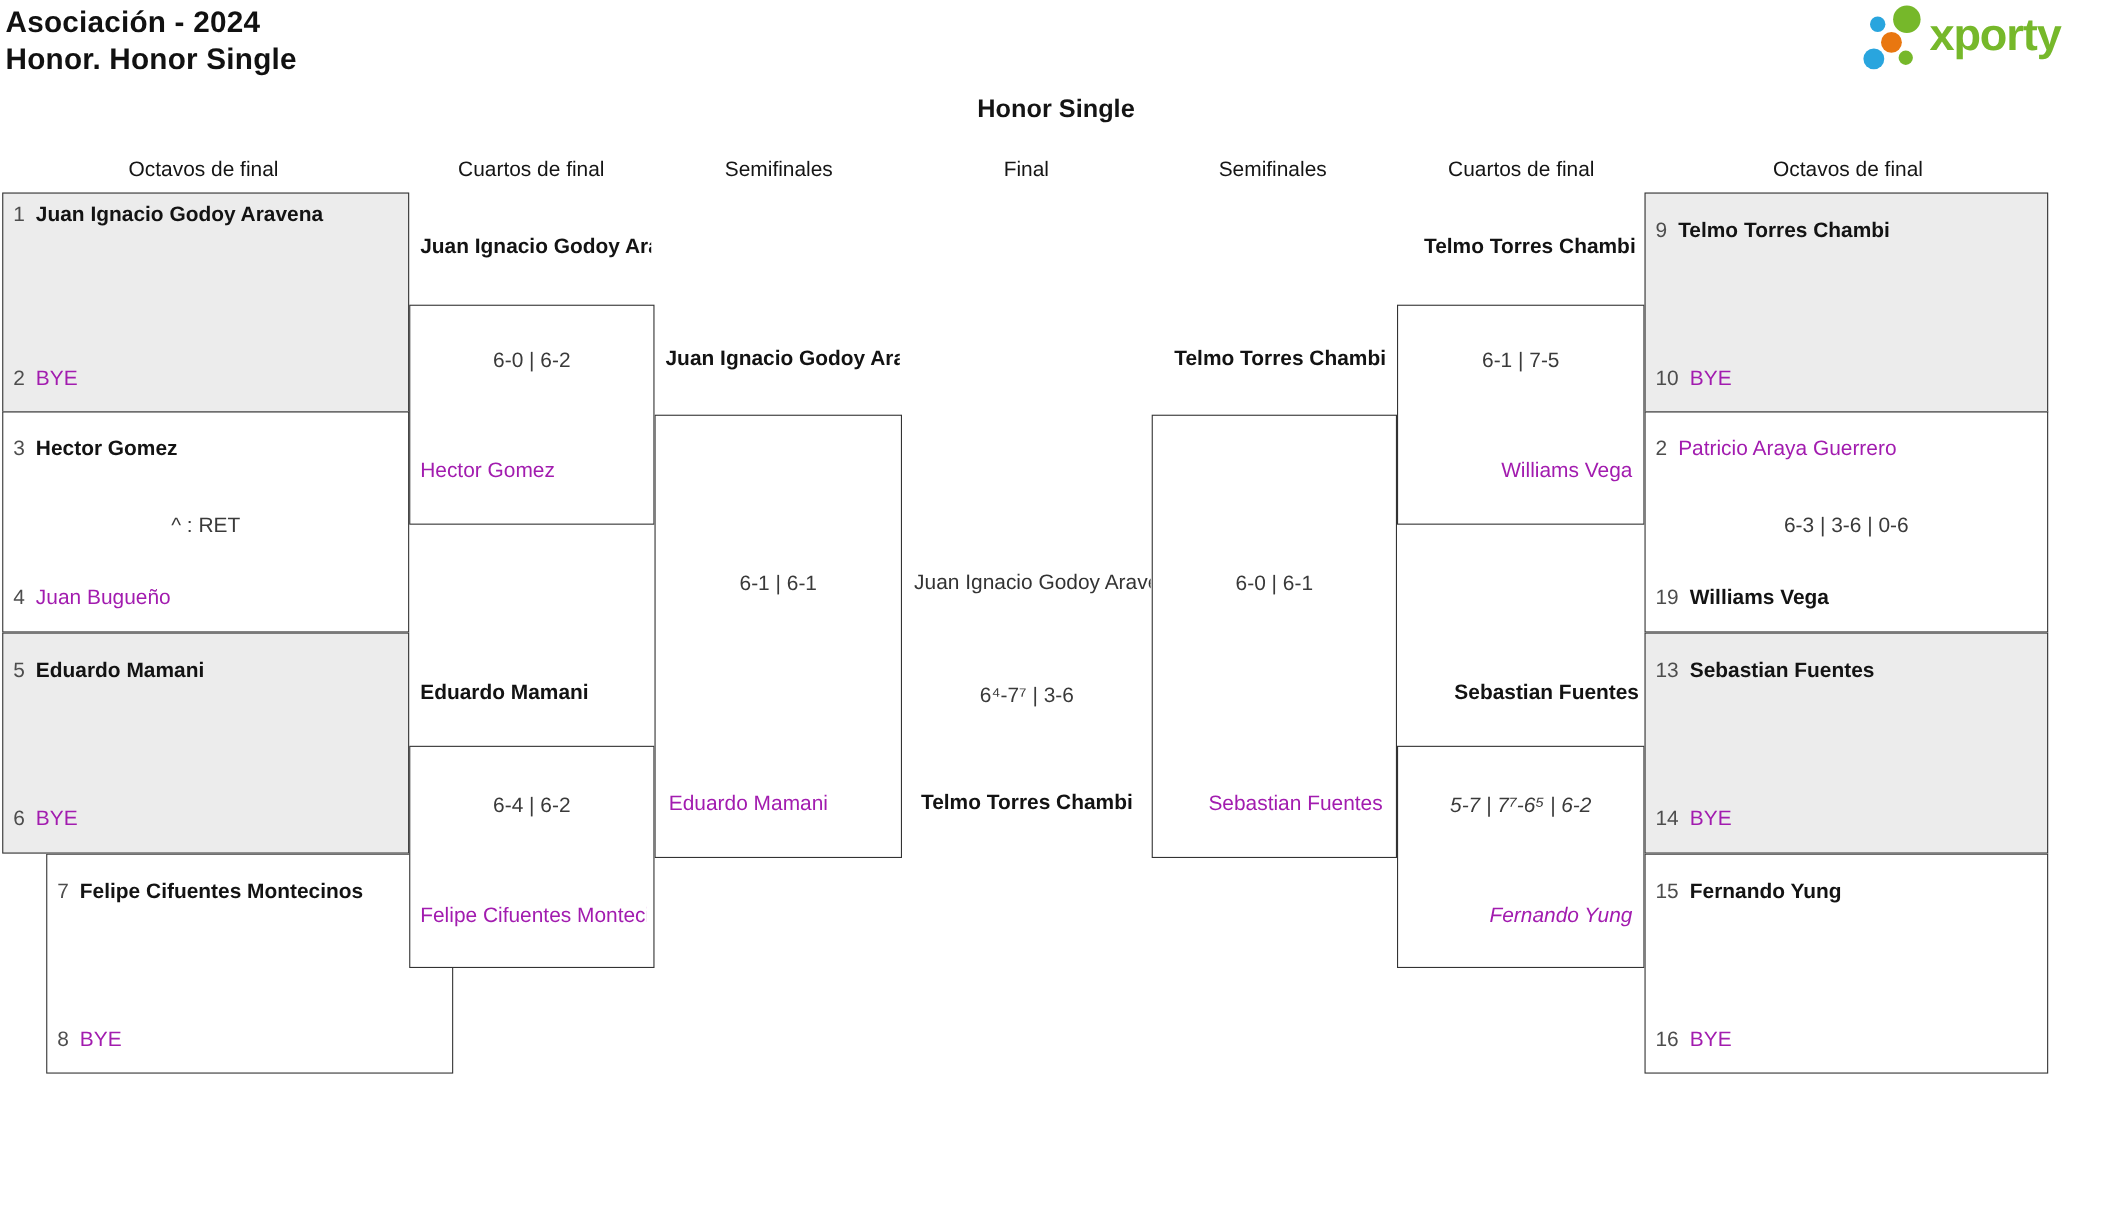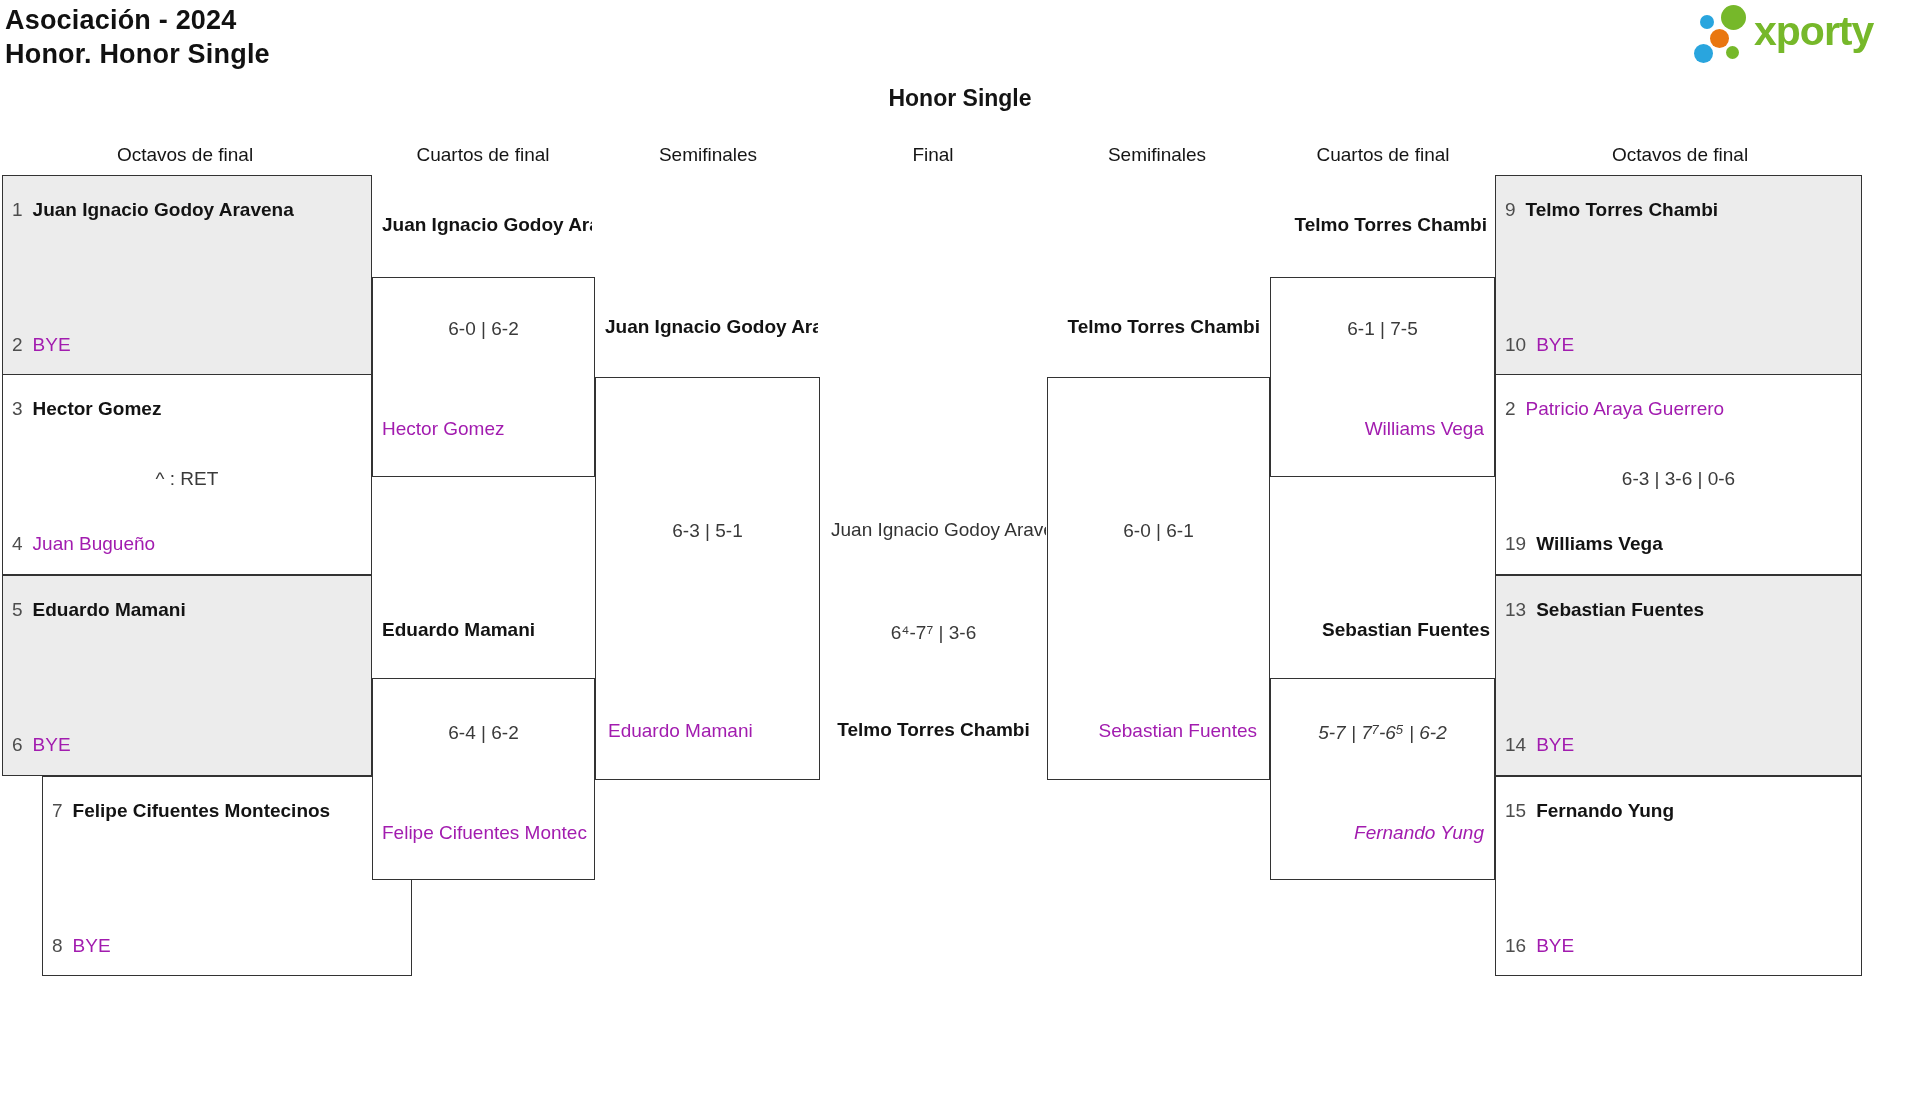--- a/index.html
+++ b/index.html
@@ -67,21 +67,21 @@
 
   <div class="round-h" style="left:75px;">Octavos de final</div>
   <div class="round-h" style="left:373px;">Cuartos de final</div>
   <div class="round-h" style="left:598px;">Semifinales</div>
   <div class="round-h" style="left:823px;">Final</div>
   <div class="round-h" style="left:1047px;">Semifinales</div>
   <div class="round-h" style="left:1273px;">Cuartos de final</div>
   <div class="round-h" style="left:1570px;">Octavos de final</div>
 
   <div class="box gray" style="left:2px; top:175px; width:370px; height:200px;">
-    <div class="prow" style="top:22px;"><span class="seed">1</span><span class="pname bold">Juan Ignacio Godoy Aravena</span></div>
+    <div class="prow" style="top:8px;"><span class="seed">1</span><span class="pname bold">Juan Ignacio Godoy Aravena</span></div>
     <div class="prow" style="top:157px;"><span class="seed">2</span><span class="pname">BYE</span></div>
   </div>
   <div class="box" style="left:2px; top:374px; width:370px; height:201px;">
     <div class="prow" style="top:22px;"><span class="seed">3</span><span class="pname bold">Hector Gomez</span></div>
     <div class="mid" style="top:92px;">^ : RET</div>
     <div class="prow" style="top:157px;"><span class="seed">4</span><span class="pname">Juan Bugueño</span></div>
   </div>
   <div class="box gray" style="left:2px; top:575px; width:370px; height:201px;">
     <div class="prow" style="top:22px;"><span class="seed">5</span><span class="pname bold">Eduardo Mamani</span></div>
     <div class="prow" style="top:157px;"><span class="seed">6</span><span class="pname">BYE</span></div>
@@ -97,21 +97,21 @@
     <div class="prow" style="top:139px;"><span class="pname" style="margin-left:0;">Hector Gomez</span></div>
   </div>
   <div class="winner-label" style="left:382px; top:618px; width:210px;">Eduardo Mamani</div>
   <div class="box" style="left:372px; top:678px; width:223px; height:202px;">
     <div class="mid" style="top:42px;">6-4 | 6-2</div>
     <div class="prow" style="top:142px;"><span class="pname" style="margin-left:0;">Felipe Cifuentes Montecinos</span></div>
   </div>
 
   <div class="winner-label" style="left:605px; top:315px; width:213px;">Juan Ignacio Godoy Aravena</div>
   <div class="box" style="left:595px; top:377px; width:225px; height:403px;">
-    <div class="mid" style="top:141px;">6-3 | 5-1</div>
+    <div class="mid" style="top:141px;">6-1 | 6-1</div>
     <div class="prow" style="top:341px; left:12px;"><span class="pname" style="margin-left:0;">Eduardo Mamani</span></div>
   </div>
 
   <div class="loser-label" style="left:831px; top:518px; width:215px;">Juan Ignacio Godoy Aravena</div>
   <div class="score-label" style="left:820px; top:621px; width:227px;">6⁴-7⁷ | 3-6</div>
   <div class="winner-label ctr" style="left:820px; top:718px; width:227px;">Telmo Torres Chambi</div>
 
   <div class="winner-label ra" style="left:1050px; top:315px; width:210px;">Telmo Torres Chambi</div>
   <div class="box" style="left:1047px; top:377px; width:223px; height:403px;">
     <div class="mid" style="top:141px;">6-0 | 6-1</div>

